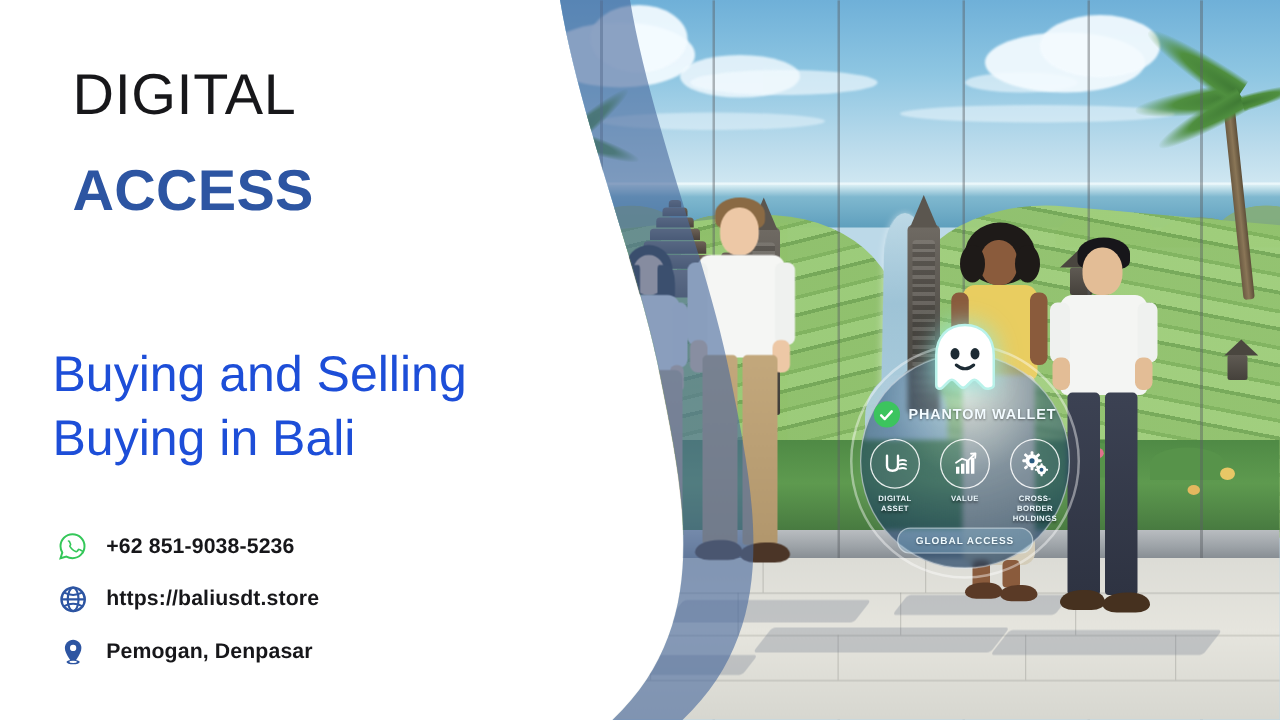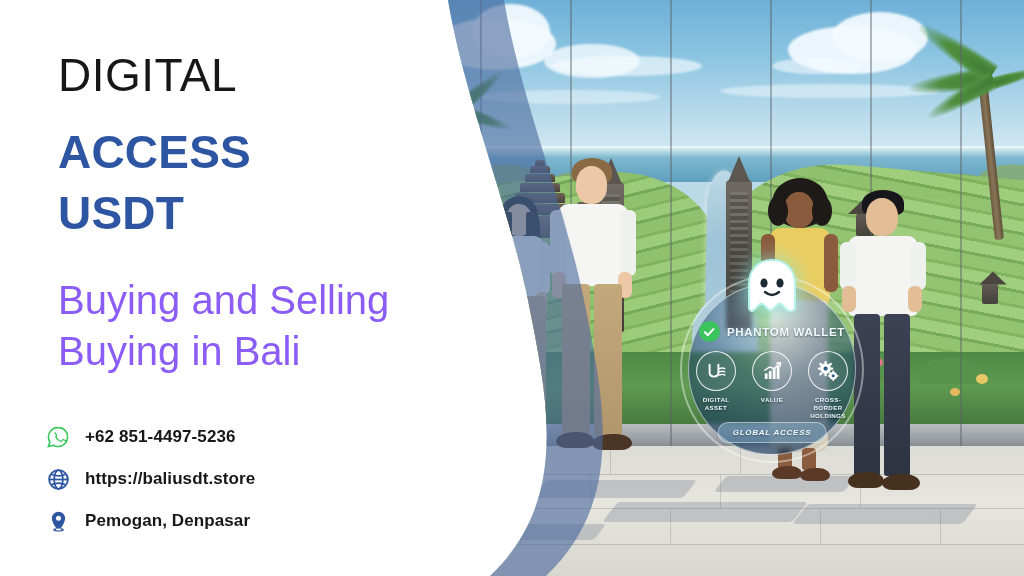--- a/index.html
+++ b/index.html
@@ -278,41 +278,40 @@
   }
   .global-pill{
     position:absolute; left:50%; transform:translateX(-50%);
     bottom:12px;
     padding:5px 14px; border-radius:12px;
     background:rgba(150,200,230,.34);
     border:1px solid rgba(255,255,255,.45);
     color:#f0fbff; font-size:8px; font-weight:bold; letter-spacing:.75px;
     white-space:nowrap;
     text-shadow:0 1px 2px rgba(0,0,0,.4);
-    font-style:italic;
   }
 
   
   #left-panel{
     position:absolute; left:0; top:0; width:460px; height:576px;
     z-index:6;
   }
   #brand-name{
     position:absolute; left:58px; top:52px;
     font-size:46px; font-weight:normal; color:#17171a;
     letter-spacing:.5px; line-height:1;
   }
   #headline{
     position:absolute; left:58px; top:122px;
     font-size:46px; font-weight:bold; color:#2d55a2;
     line-height:1.32; letter-spacing:.2px;
   }
   #subheadline{
-    position:absolute; left:58px; top:275px;
-    font-size:40px; font-weight:normal; color:#8b5cf6;
+    position:absolute; left:42px; top:275px;
+    font-size:40px; font-weight:normal; color:#1d4ed8;
     line-height:1.28;
   }
   #contact-list{
     position:absolute; left:45px; top:424px;
     display:flex; flex-direction:column; gap:16px;
   }
   .contact-row{
     display:flex; align-items:center; gap:14px;
   }
   .contact-icon{
@@ -610,42 +609,41 @@
 
     <div class="global-pill">GLOBAL ACCESS</div>
   </div>
 
   <div id="left-panel">
 
     <div id="brand-name">DIGITAL</div>
 
     <div id="headline">
       <div>ACCESS</div>
-      <div>USDT</div>
     </div>
 
     <div id="subheadline">
       <div>Buying and Selling</div>
       <div>Buying in Bali</div>
     </div>
 
     <div id="contact-list">
 
       <div class="contact-row">
         <span class="contact-icon">
           <svg viewBox="0 0 32 32" width="24" height="24">
             <path d="M16 3.2 C8.9 3.2 3.2 8.9 3.2 16 c0 2.4 .7 4.7 1.9 6.7 L3.2 28.8 l6.3 -1.8
                      c1.9 1.1 4.1 1.7 6.5 1.7 c7.1 0 12.8 -5.7 12.8 -12.8 S23.1 3.2 16 3.2 Z" fill="none" stroke="#34c759" stroke-width="2.1"></path>
             <path d="M11.7 10.4 c.4 0 .8 0 1.1 .7 c.3 .7 1 2.4 1.1 2.6 c.1 .2 .1 .5 0 .8
                      c-.2 .3 -.3 .5 -.5 .7 c-.2 .2 -.5 .5 -.2 1 c.3 .5 1.2 2 2.6 3.2
                      c1.8 1.6 3.3 2.1 3.8 2.3 c.5 .2 .8 .2 1.1 -.1 c.3 -.3 1.2 -1.4 1.5 -1.9
                      c.3 -.5 .6 -.4 1 -.2 c.4 .1 2.5 1.2 2.9 1.4 c.4 .2 .7 .3 .8 .5 c.1 .2 .1 1.1 -.3 2.1" fill="none" stroke="#34c759" stroke-width="1.7" stroke-linecap="round"></path>
           </svg>
         </span>
-        <span class="contact-text">+62 851-4497-5236</span>
+        <span class="contact-text">+62 851-9038-5236</span>
       </div>
 
       <div class="contact-row">
         <span class="contact-icon">
           <svg viewBox="0 0 32 32" width="23" height="23">
             <circle cx="16" cy="16" r="13" fill="none" stroke="#2d55a2" stroke-width="2.6"></circle>
             <ellipse cx="16" cy="16" rx="6" ry="13" fill="none" stroke="#2d55a2" stroke-width="2.4"></ellipse>
             <line x1="3" y1="16" x2="29" y2="16" stroke="#2d55a2" stroke-width="2.4"></line>
             <path d="M6 8.6 Q16 13.4 26 8.6" fill="none" stroke="#2d55a2" stroke-width="2.2"></path>
             <path d="M6 23.4 Q16 18.6 26 23.4" fill="none" stroke="#2d55a2" stroke-width="2.2"></path>

